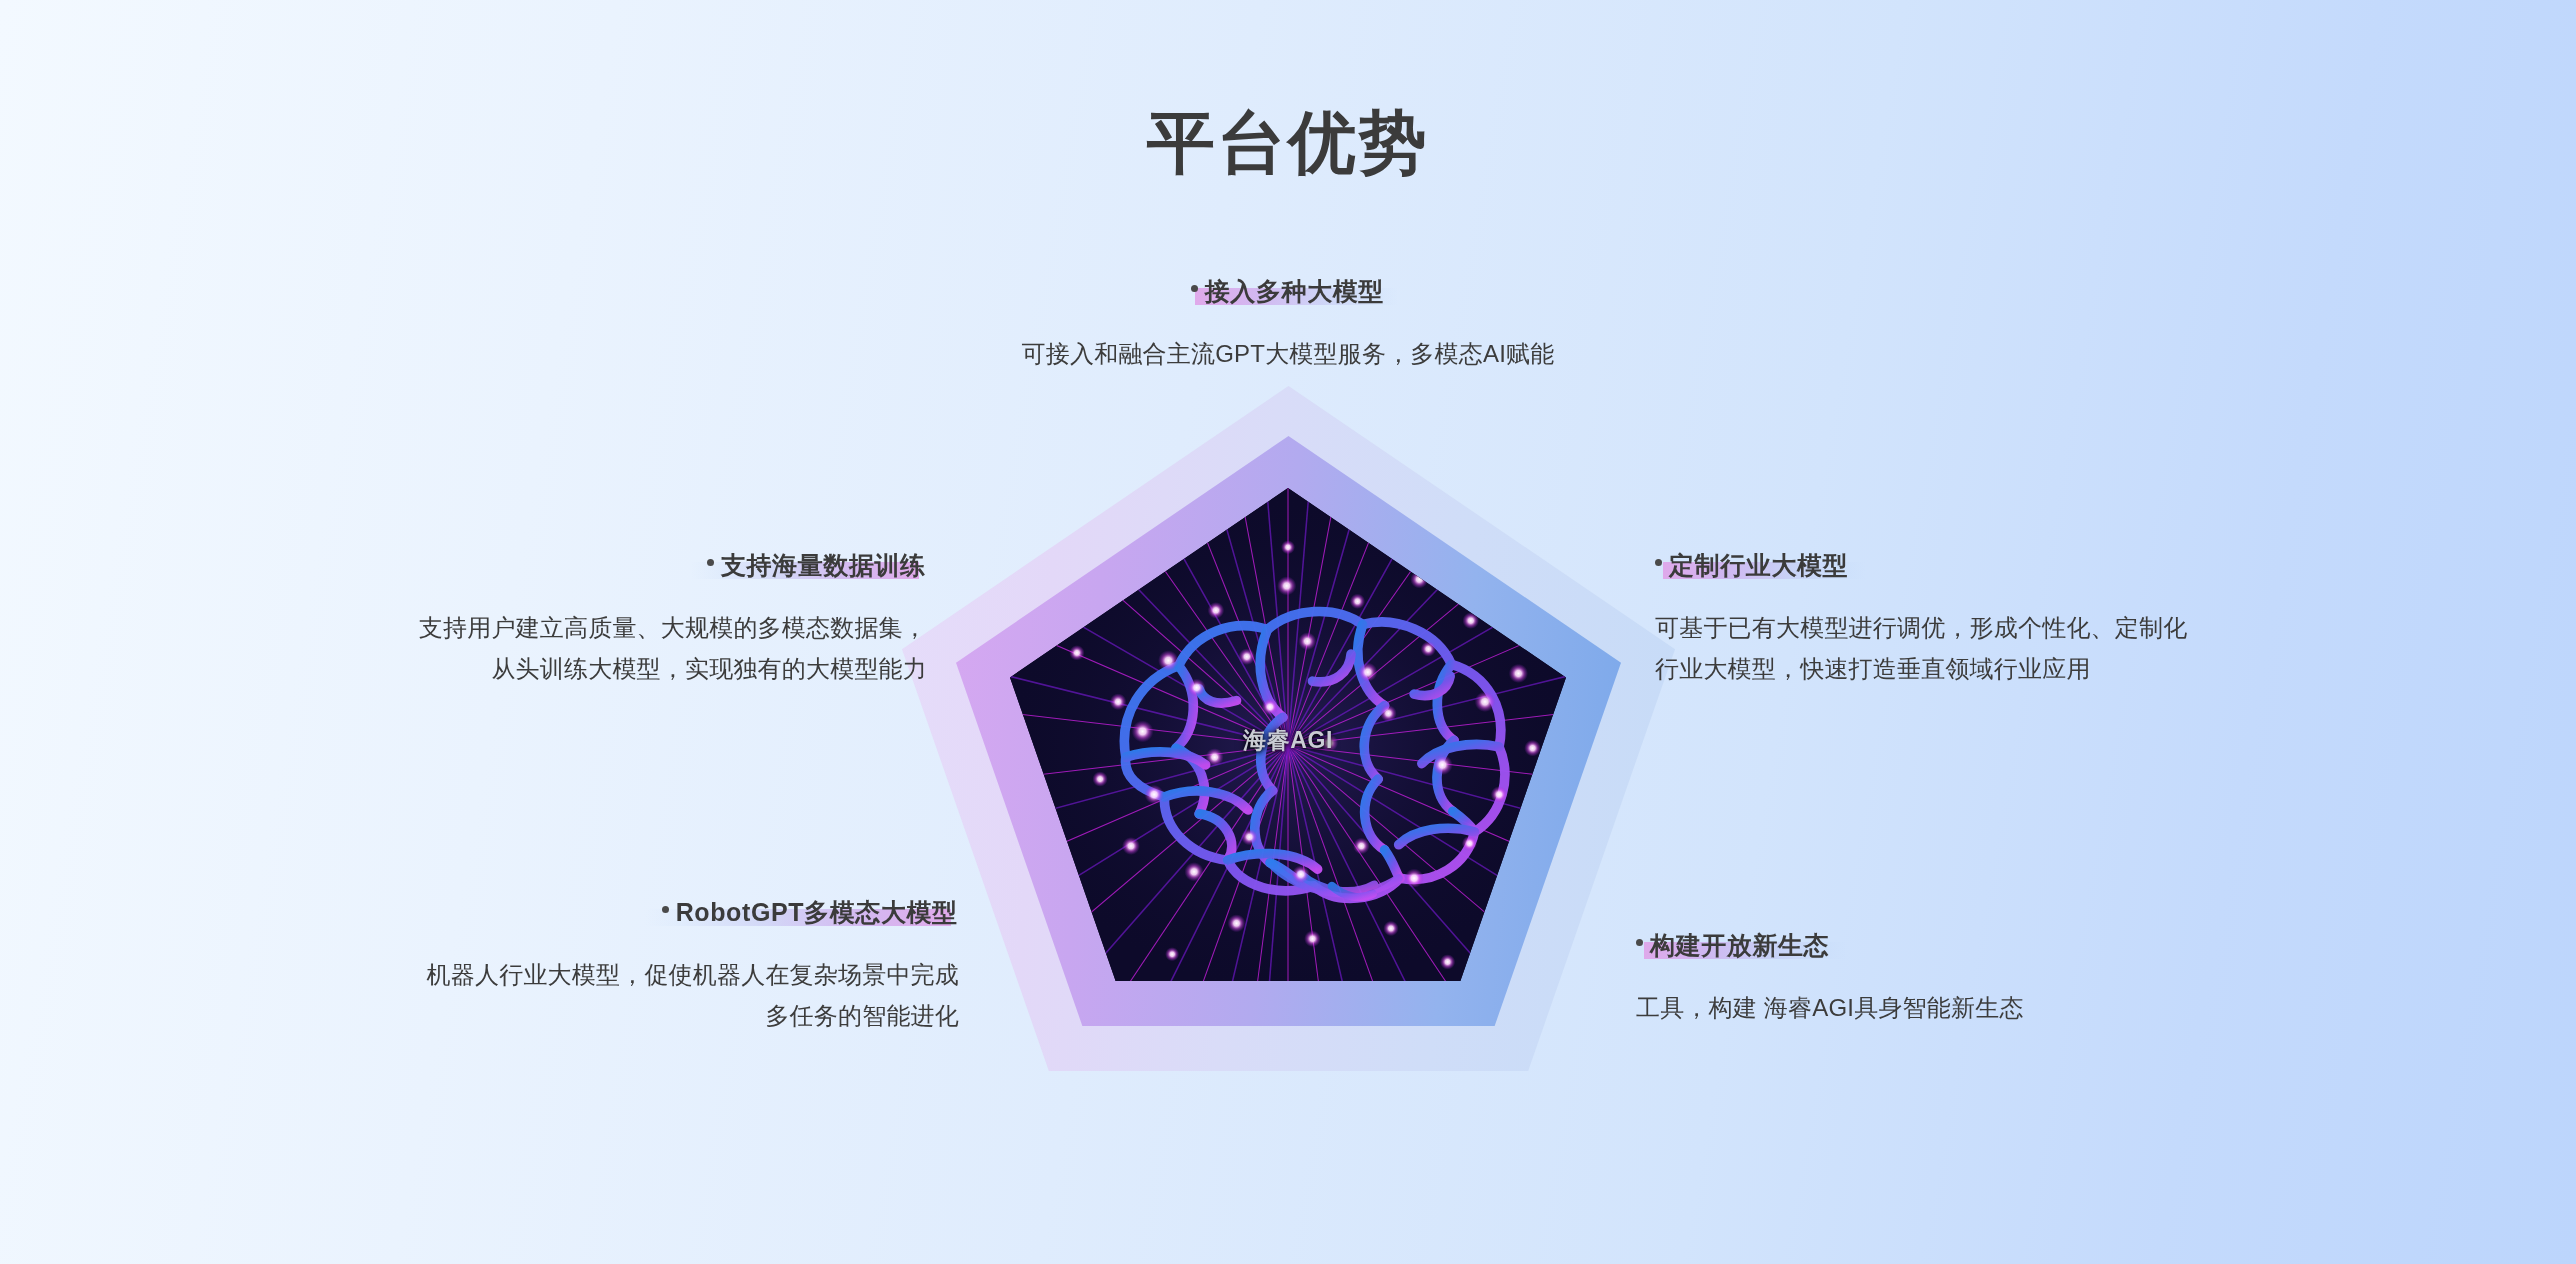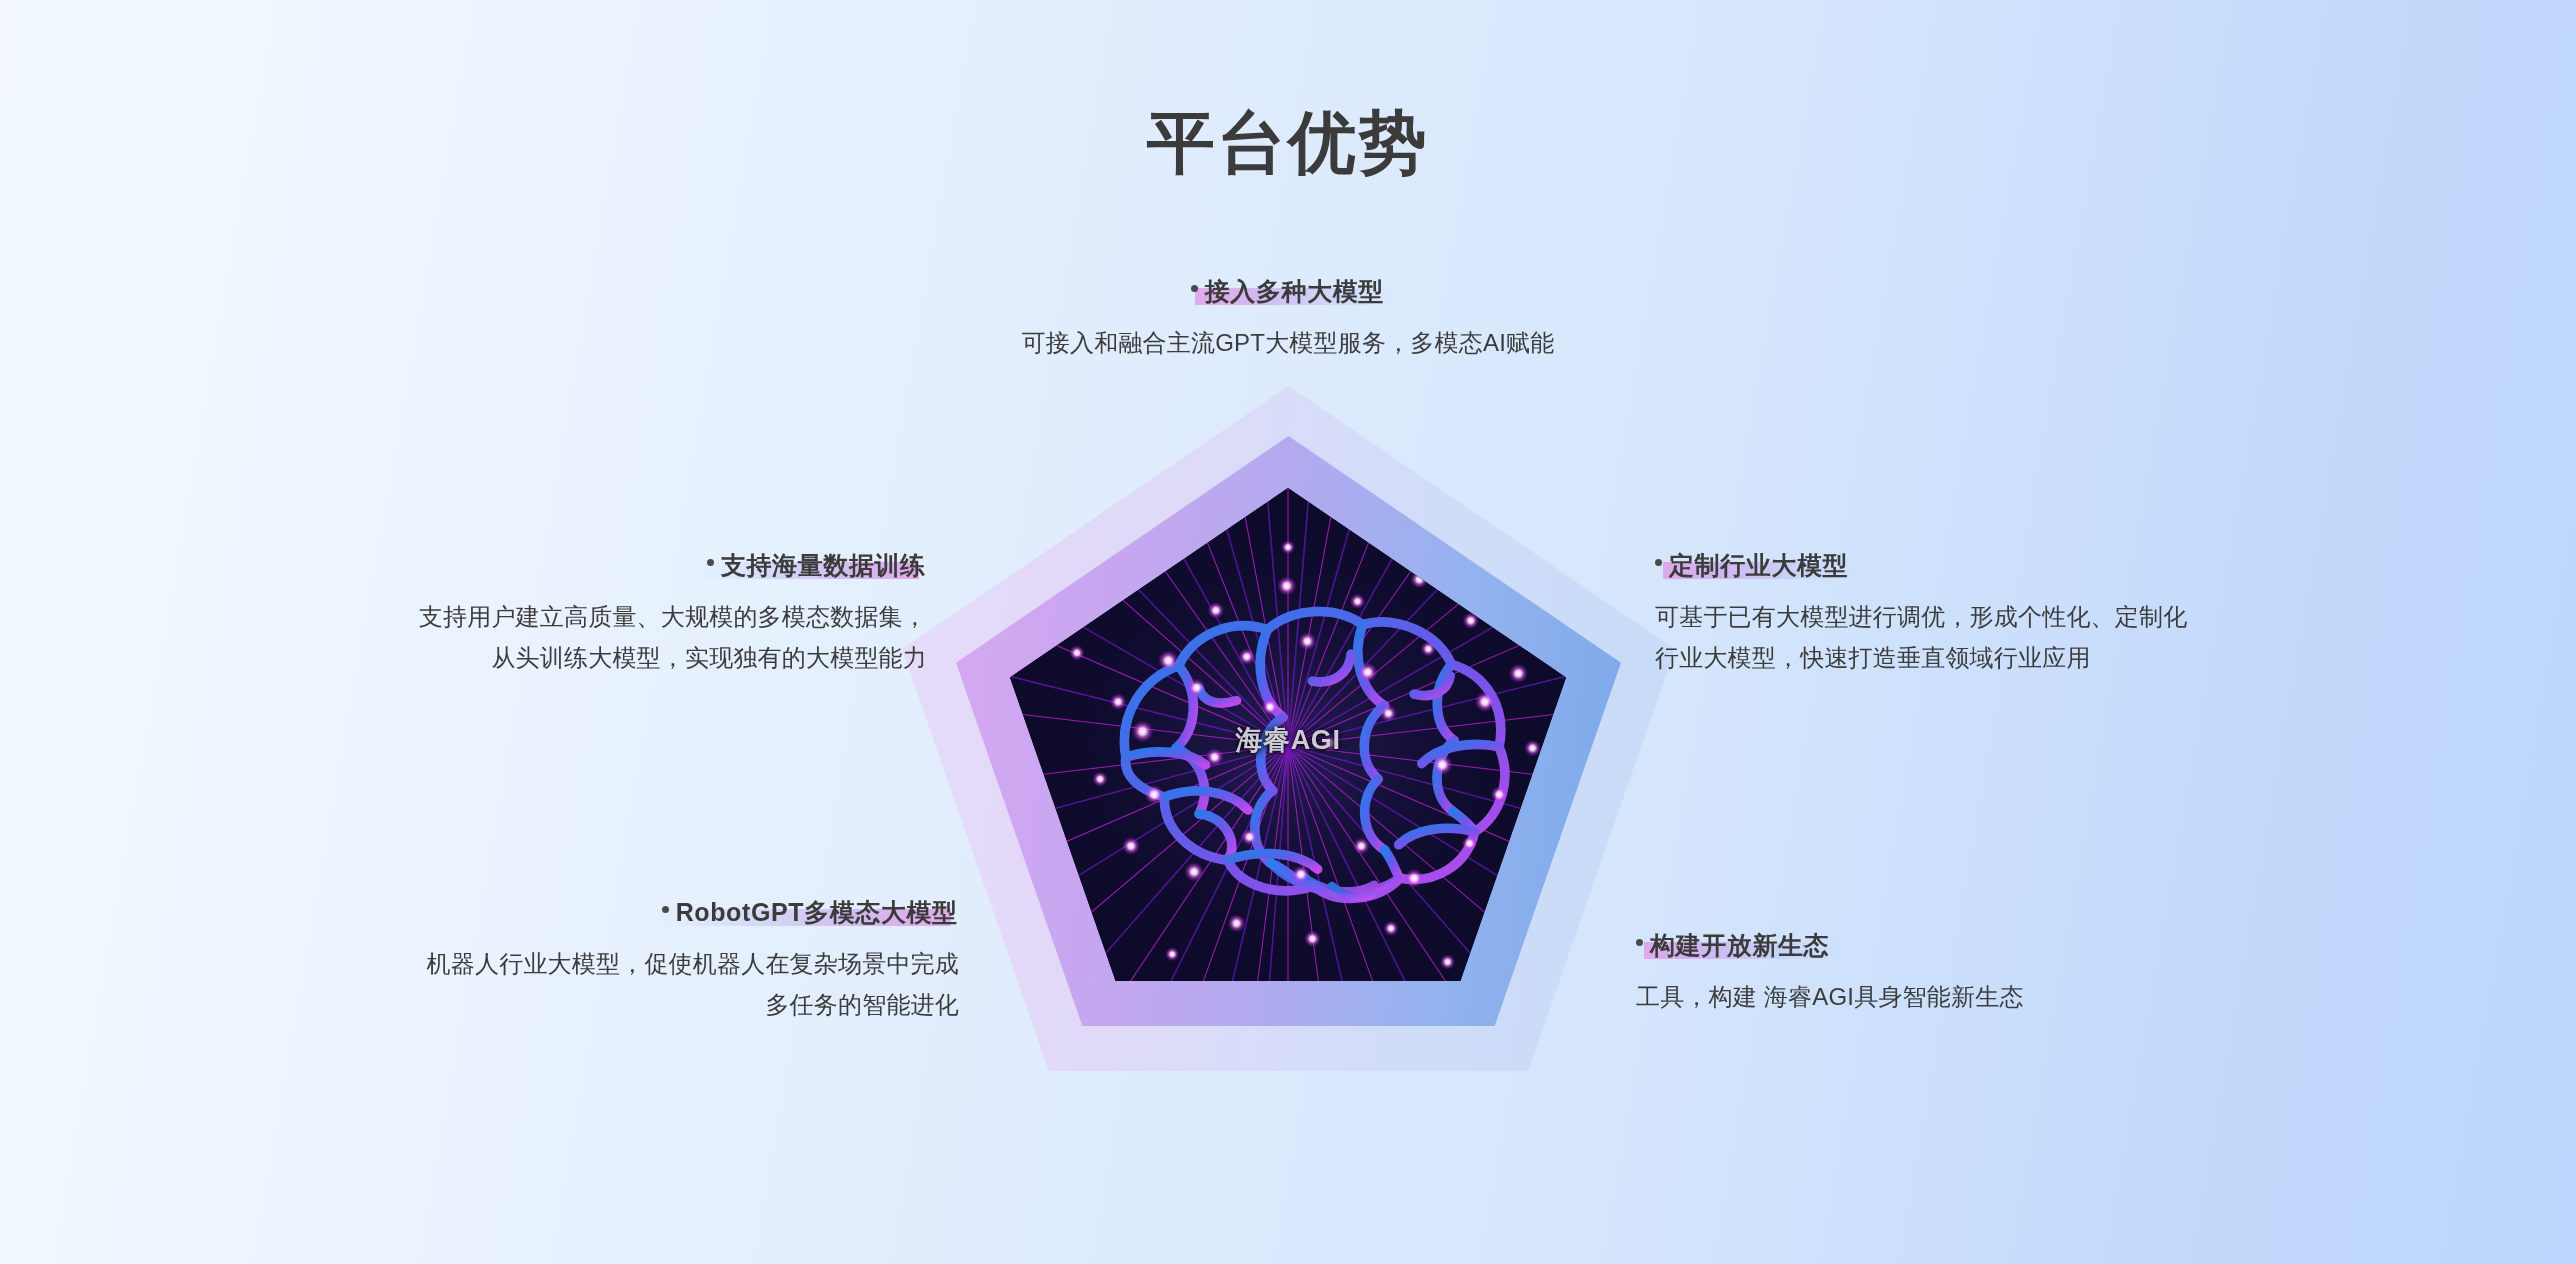--- a/index.html
+++ b/index.html
@@ -38,21 +38,21 @@
   .pent-core{
     left:108px;top:102px;width:556px;height:519px;
     background:radial-gradient(ellipse 62% 52% at 50% 50%,#191341 0%,#120e34 38%,#0a0724 68%,#050316 100%);
     overflow:hidden;
   }
   .pent-core svg{position:absolute;left:0;top:0;width:100%;height:100%;}
 
   .brain-label{
     position:absolute;left:0;right:0;top:48.5%;
     text-align:center;transform:translateY(-50%);
-    font-size:27px;font-weight:bold;color:#c9ccd4;
+    font-size:23px;font-weight:bold;color:#c9ccd4;
     letter-spacing:0.6px;
     text-shadow:0 0 9px rgba(0,0,0,.85),0 1.3px 3.9px rgba(0,0,0,.9);
     z-index:8;
   }
 
   
   .feature{position:absolute;}
   .feature .head{
     position:relative;display:inline-block;
     font-size:25px;font-weight:bold;color:#3b3b3b;
@@ -72,21 +72,21 @@
   }
   .feature.align-center .head .hl{
     left:3.9px;right:-13px;
     background:linear-gradient(90deg,rgba(224,160,232,.88) 0%,rgba(205,165,236,.72) 32%,rgba(186,184,238,.42) 64%,rgba(176,200,244,.10) 90%,rgba(176,200,244,0) 100%);
   }
   .bullet{
     display:inline-block;width:7px;height:7px;border-radius:50%;
     background:#4a4a4a;vertical-align:middle;margin:0 7px 9px 0;
   }
   .feature .desc{
-    margin-top:17px;font-size:24px;color:#3c3c3c;line-height:1.68;
+    margin-top:28px;font-size:24px;color:#3c3c3c;line-height:1.68;
     letter-spacing:0.2px;white-space:nowrap;
   }
   .align-left{text-align:left;}
   .align-right{text-align:right;}
   .align-center{text-align:center;}
   .align-right .bullet{margin:0 7px 9px 0;}
 </style>
 </head>
 <body>
 

